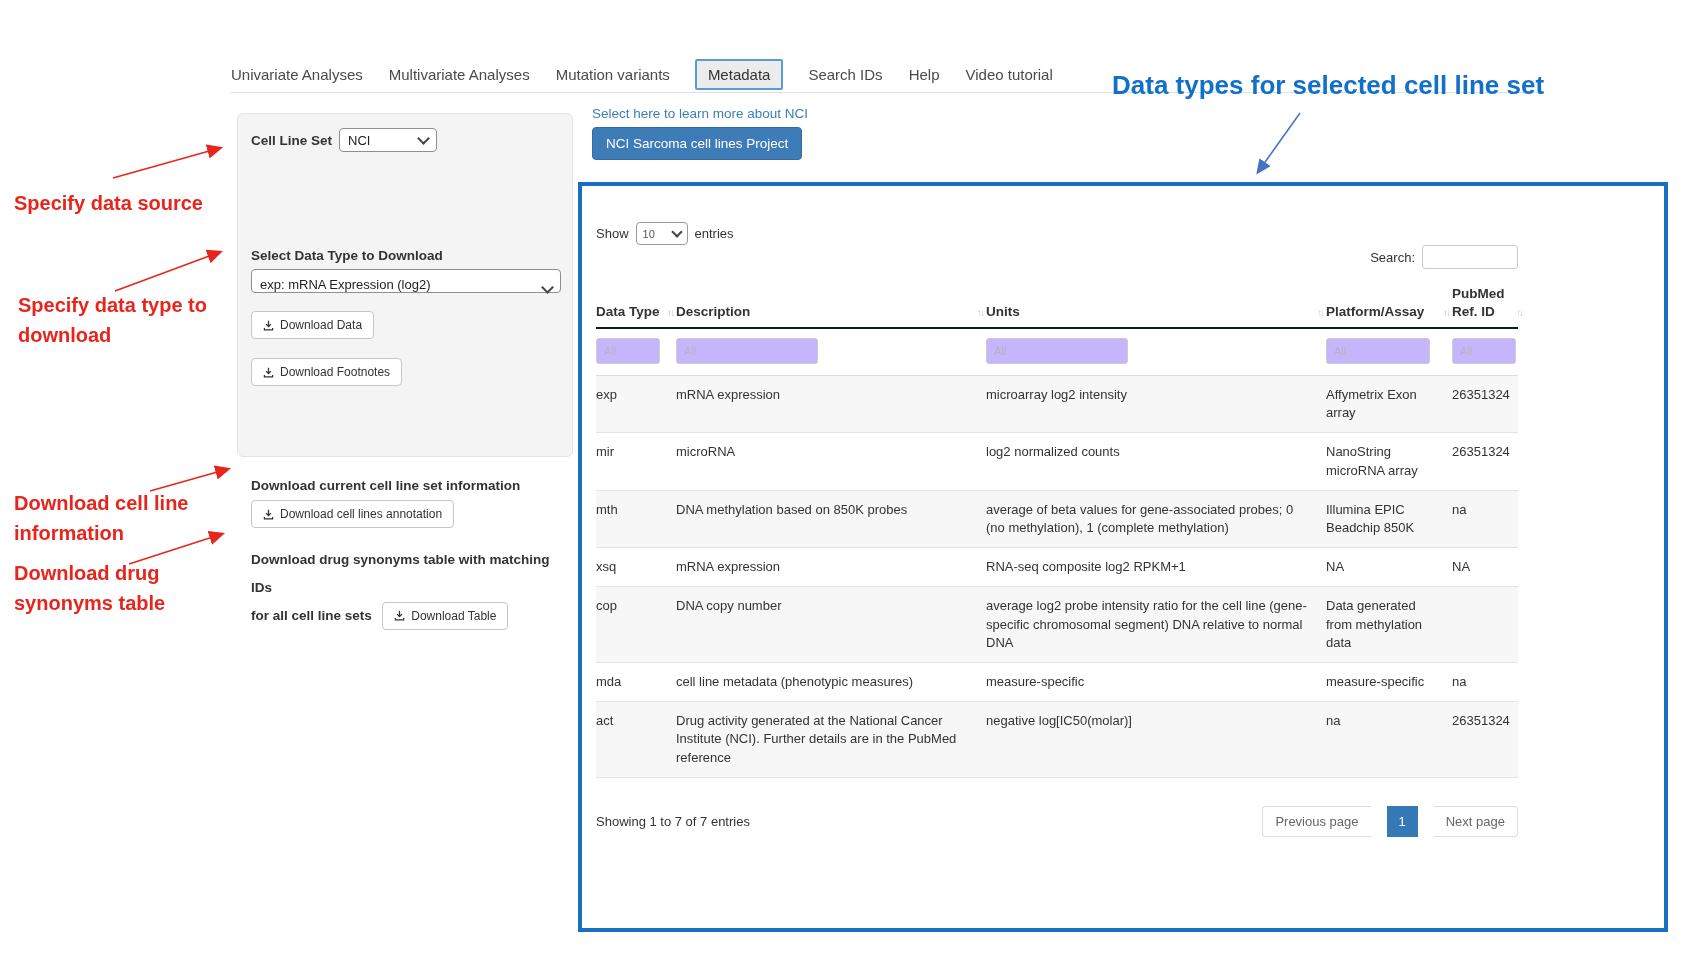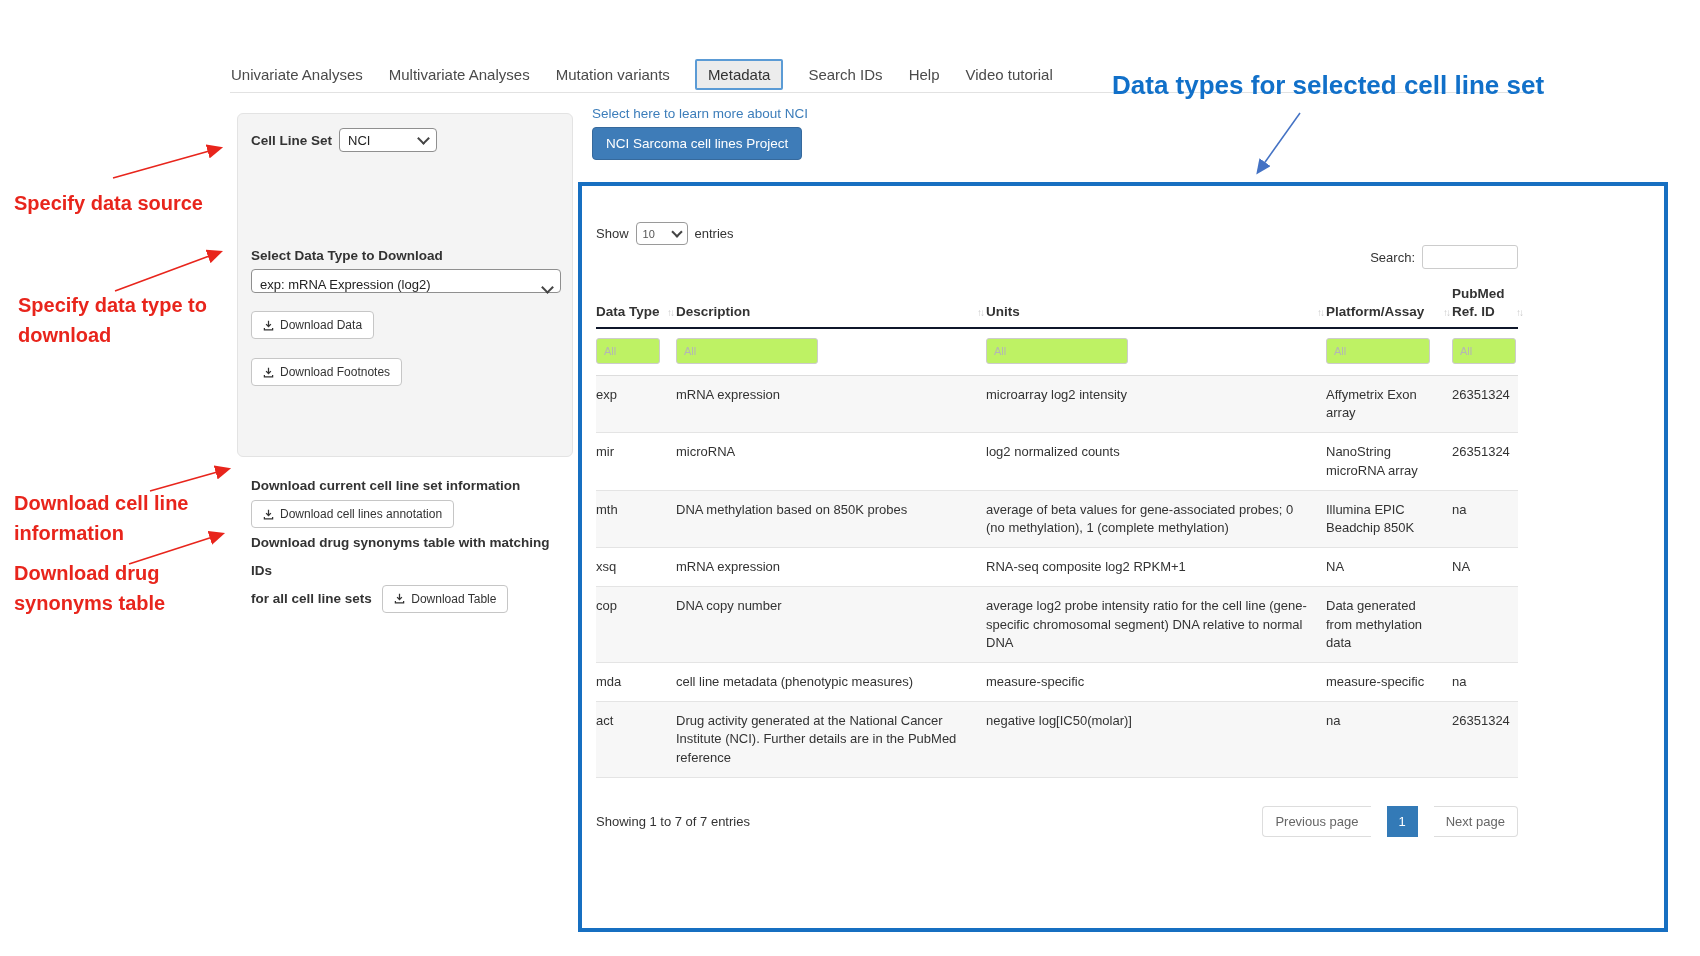--- a/index.html
+++ b/index.html
@@ -98,21 +98,21 @@
     vertical-align:bottom; padding:4px 12px 7px 0;
     border-bottom:2px solid #0f172a; position:relative; line-height:1.3;
   }
   th.colhead:last-child { padding-right:0; }
   .sort { position:absolute; right:3px; bottom:8px; color:#c9c9c9; font-size:10px;
           letter-spacing:-2px; font-weight:400; }
   th.fhead { padding:9px 12px 11px 0; border-bottom:1px solid #ddd; text-align:left; }
   th.fhead:last-child { padding-right:0; }
   .filter {
     height:26px; border:1px solid #ccc; border-radius:3px; padding:0 7px;
-    font-size:11px; color:#444; box-sizing:border-box; background:#bef264;
+    font-size:11px; color:#444; box-sizing:border-box; background:#c4b5fd;
   }
   .filter::placeholder { color:#b5b5b5; }
   .f1 { width:64px; } .f2 { width:142px; } .f3 { width:142px; } .f4 { width:104px; } .f5 { width:64px; }
   td {
     font-size:13px; color:#333; padding:10px 12px 10px 0; vertical-align:top;
     line-height:1.4; border-bottom:1px solid #e4e4e4; word-wrap:break-word;
   }
   td:last-child { padding-right:0; }
   tbody tr:nth-of-type(odd) { background:#f7f7f7; }
   .footer-row {
@@ -182,21 +182,21 @@
   <div style="margin-top:7px;">
     <button class="btn">
       <svg class="dl-icon" width="11" height="11" viewBox="0 0 16 16">
           <path d="M8 1v8M4.5 6L8 9.5 11.5 6" stroke="#333" stroke-width="1.8" fill="none"></path>
           <path d="M2 11.5v3h12v-3" stroke="#333" stroke-width="1.8" fill="none"></path>
         </svg>
       <span>Download cell lines annotation</span>
     </button>
   </div>
 
-  <div style="line-height:1.75;">
+  <div style="margin-top:17px; line-height:1.75;">
     <span class="bold-label">Download drug synonyms table with matching IDs</span><br>
     <span class="bold-label">for all cell line sets</span>
     <button class="btn" style="margin-left:6px; vertical-align:middle;">
       <svg class="dl-icon" width="11" height="11" viewBox="0 0 16 16">
           <path d="M8 1v8M4.5 6L8 9.5 11.5 6" stroke="#333" stroke-width="1.8" fill="none"></path>
           <path d="M2 11.5v3h12v-3" stroke="#333" stroke-width="1.8" fill="none"></path>
         </svg>
       <span>Download Table</span>
     </button>
   </div>

